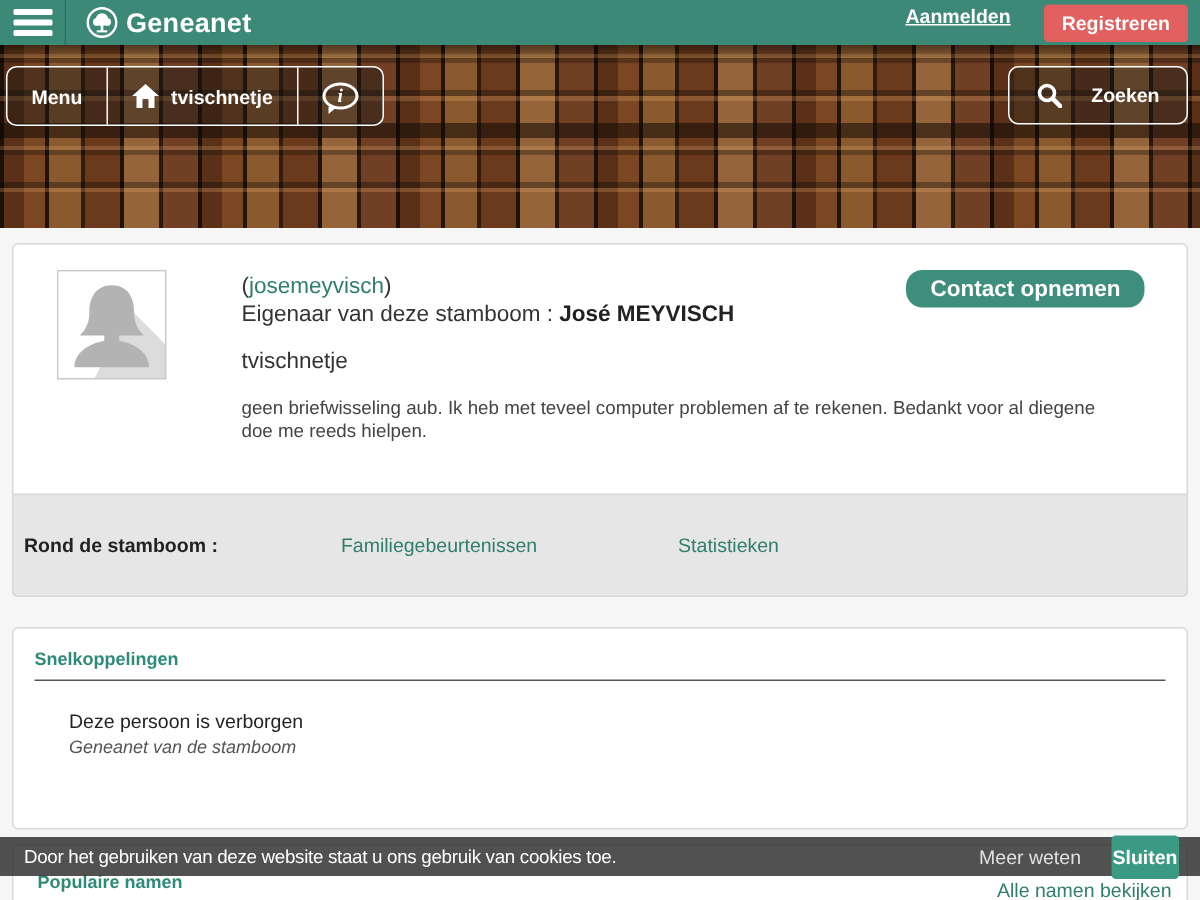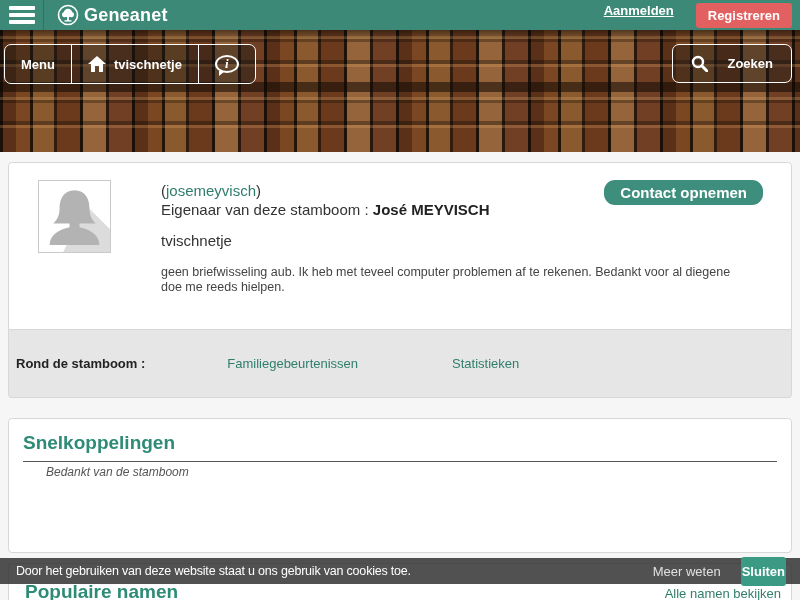--- a/index.html
+++ b/index.html
@@ -110,21 +110,21 @@
     background:#e6e6e6; border:1px solid #d8d8d8;
     border-radius:0 0 4px 4px;
     display:flex; align-items:center; padding-left:7px;gap:48px;
   }
   .around-label { font-size:13px; font-weight:bold; color:#222; }
   .around-link { font-size:13px; color:#2f7e6b; text-decoration:none; cursor:pointer; }
   .around-link.l1 { margin-left:34px; }
   .around-link.l2 { margin-left:46px; }
 
   .card2 { top:418px; height:135px; padding:13px 14px; }
-  .section-title { color:#2e8b76; font-size:19px; font-weight:bold; }
+  .section-title { color:#2e8b76; font-size:12px; font-weight:bold; }
   .section-rule { border:none; border-top:1px solid #555; margin-top:7px; }
   .hidden-person { font-size:13px; color:#222; margin:19px 0 0 23px; }
   .owner-caption { font-size:12px; font-style:italic; color:#555; margin:3px 0 0 23px; }
 
   .card3 { top:563px; height:70px; padding:17px 16px; }
   .card3 .view-all {
     position:absolute; right:10px; top:22px;
     font-size:13px; color:#2f7e6b; text-decoration:none; cursor:pointer;
   }
 
@@ -219,21 +219,22 @@
   <div class="card1-footer">
     <span class="around-label">Rond de stamboom :</span>
     <a class="around-link l1">Familiegebeurtenissen</a>
     <a class="around-link l2">Statistieken</a>
   </div>
 </div>
 
 <div class="card card2">
   <h2 class="section-title">Snelkoppelingen</h2>
   <hr class="section-rule">
-  <div class="owner-caption">Bedankt van de stamboom</div>
+  <div class="hidden-person">Deze persoon is verborgen</div>
+  <div class="owner-caption">Geneanet van de stamboom</div>
 </div>
 
 <div class="card card3">
   <h2 class="section-title">Populaire namen</h2>
   <a class="view-all">Alle namen bekijken</a>
 </div>
 
 <div class="cookie-bar">
   <span class="cookie-msg">Door het gebruiken van deze website staat u ons gebruik van cookies toe.</span>
   <div class="cookie-right">

